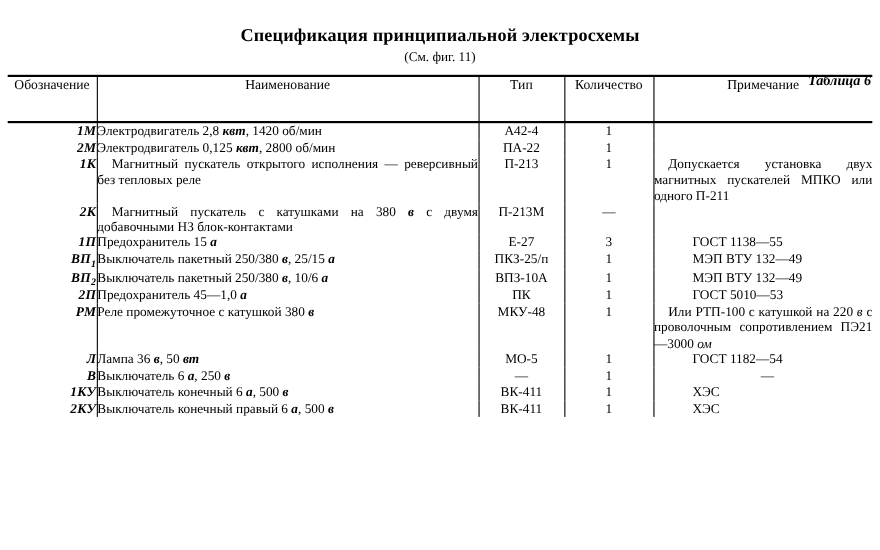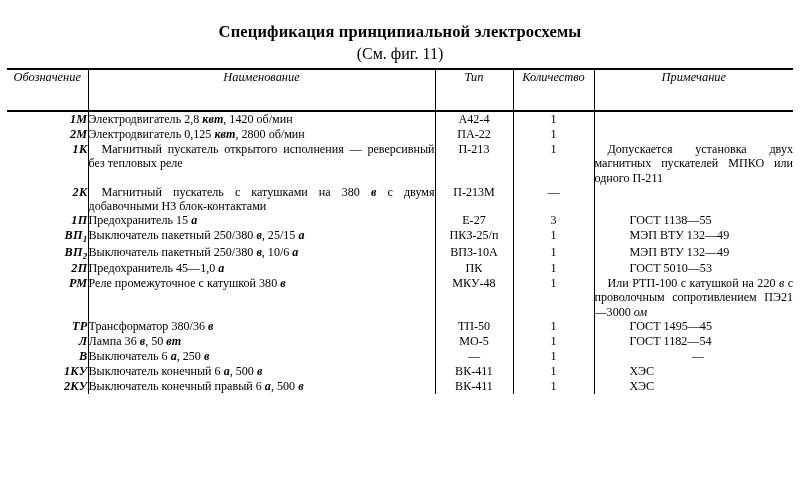--- a/index.html
+++ b/index.html
@@ -22,21 +22,21 @@
   }
   .doc-title {
     text-align: center;
     font-weight: bold;
     font-size: 16.5px;
     letter-spacing: 0.15px;
     line-height: 1.1;
   }
   .doc-subtitle {
     text-align: center;
-    font-size: 16px;
+    font-size: 12px;
     margin-top: 4px;
     line-height: 1.1;
   }
   .table-label {
     text-align: right;
     font-style: italic;
     font-weight: bold;
     font-size: 13px;
     padding-right: 8px;
     margin-top: 7px;
@@ -77,21 +77,21 @@
   thead tr {
     height: 41px;
   }
   thead th {
     font-weight: normal;
     font-size: 12.4px;
     text-align: center;
     vertical-align: middle;
     padding: 0 3px;
   }
-  thead tr { border-bottom: 2.2px solid #000; font-style: italic; }
+  thead tr { border-bottom: 2.2px solid #000; }
 
   
   tbody td { padding: 2px 0 2px 0; }
 
   .cell-desig {
     text-align: right;
     font-style: italic;
     font-weight: bold;
     font-size: 12.2px;
     padding-top: 3px;
@@ -138,20 +138,21 @@
   .cell-note i { font-style: italic; }
 
   .row-tall td  { padding-bottom: 4px; }
 </style>
 </head>
 <body>
 
 <div class="doc-head">
   <div class="doc-title">Спецификация принципиальной электросхемы</div>
   <div class="doc-subtitle">(См. фиг. 11)</div>
+  <div class="table-label">Таблица 6</div>
 </div>
 
 <div class="spec-wrap">
 <table class="spec">
   <colgroup>
     <col class="c-desig">
         <col class="c-name">
         <col class="c-type">
         <col class="c-qty">
         <col class="c-note">
@@ -223,27 +224,20 @@
           <td class="cell-note plain">ГОСТ 5010—53</td>
         </tr>
         <tr class="row-tall">
           <td class="cell-desig">РМ</td>
           <td class="cell-name">Реле промежуточное с катушкой 380 <i>в</i></td>
           <td class="cell-type">МКУ-48</td>
           <td class="cell-qty">1</td>
           <td class="cell-note"><span class="ind"></span>Или РТП-100 с катушкой на 220 <i>в</i> с проволочным сопротивлением ПЭ21—3000 <i>ом</i></td>
         </tr>
         <tr>
-          <td class="cell-desig">ТР</td>
-          <td class="cell-name">Трансформатор 380/36 <i>в</i></td>
-          <td class="cell-type">ТП-50</td>
-          <td class="cell-qty">1</td>
-          <td class="cell-note plain">ГОСТ 1495—45</td>
-        </tr>
-        <tr>
           <td class="cell-desig">Л</td>
           <td class="cell-name">Лампа 36 <i>в</i>, 50 <i>вт</i></td>
           <td class="cell-type">МО-5</td>
           <td class="cell-qty">1</td>
           <td class="cell-note plain">ГОСТ 1182—54</td>
         </tr>
         <tr>
           <td class="cell-desig">В</td>
           <td class="cell-name">Выключатель 6 <i>а</i>, 250 <i>в</i></td>
           <td class="cell-type">—</td>

